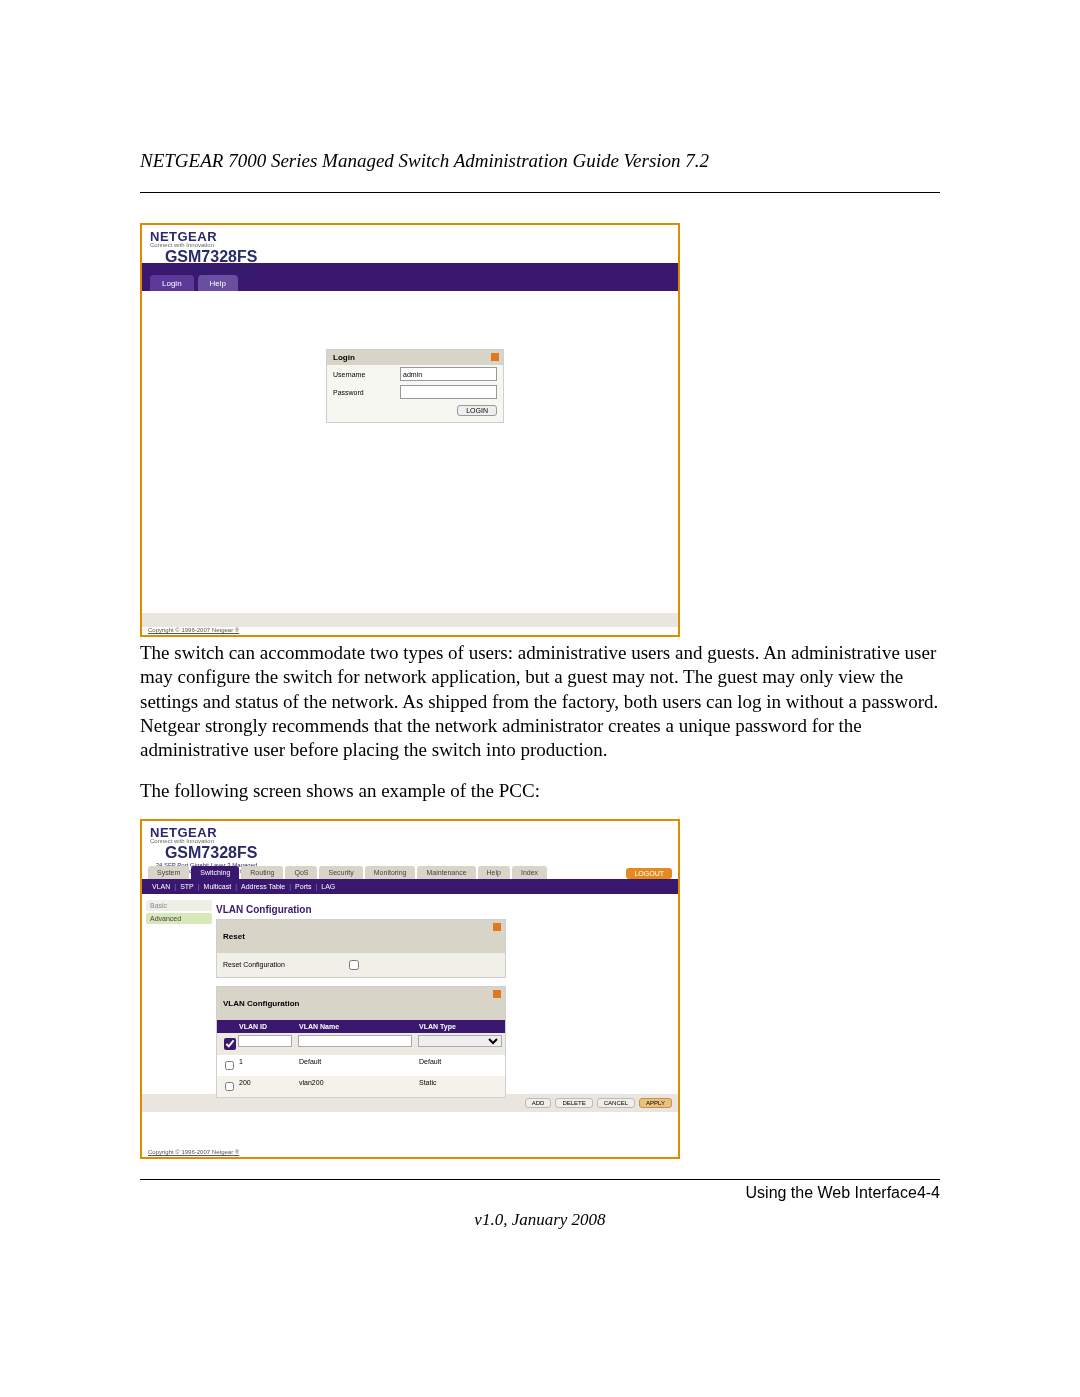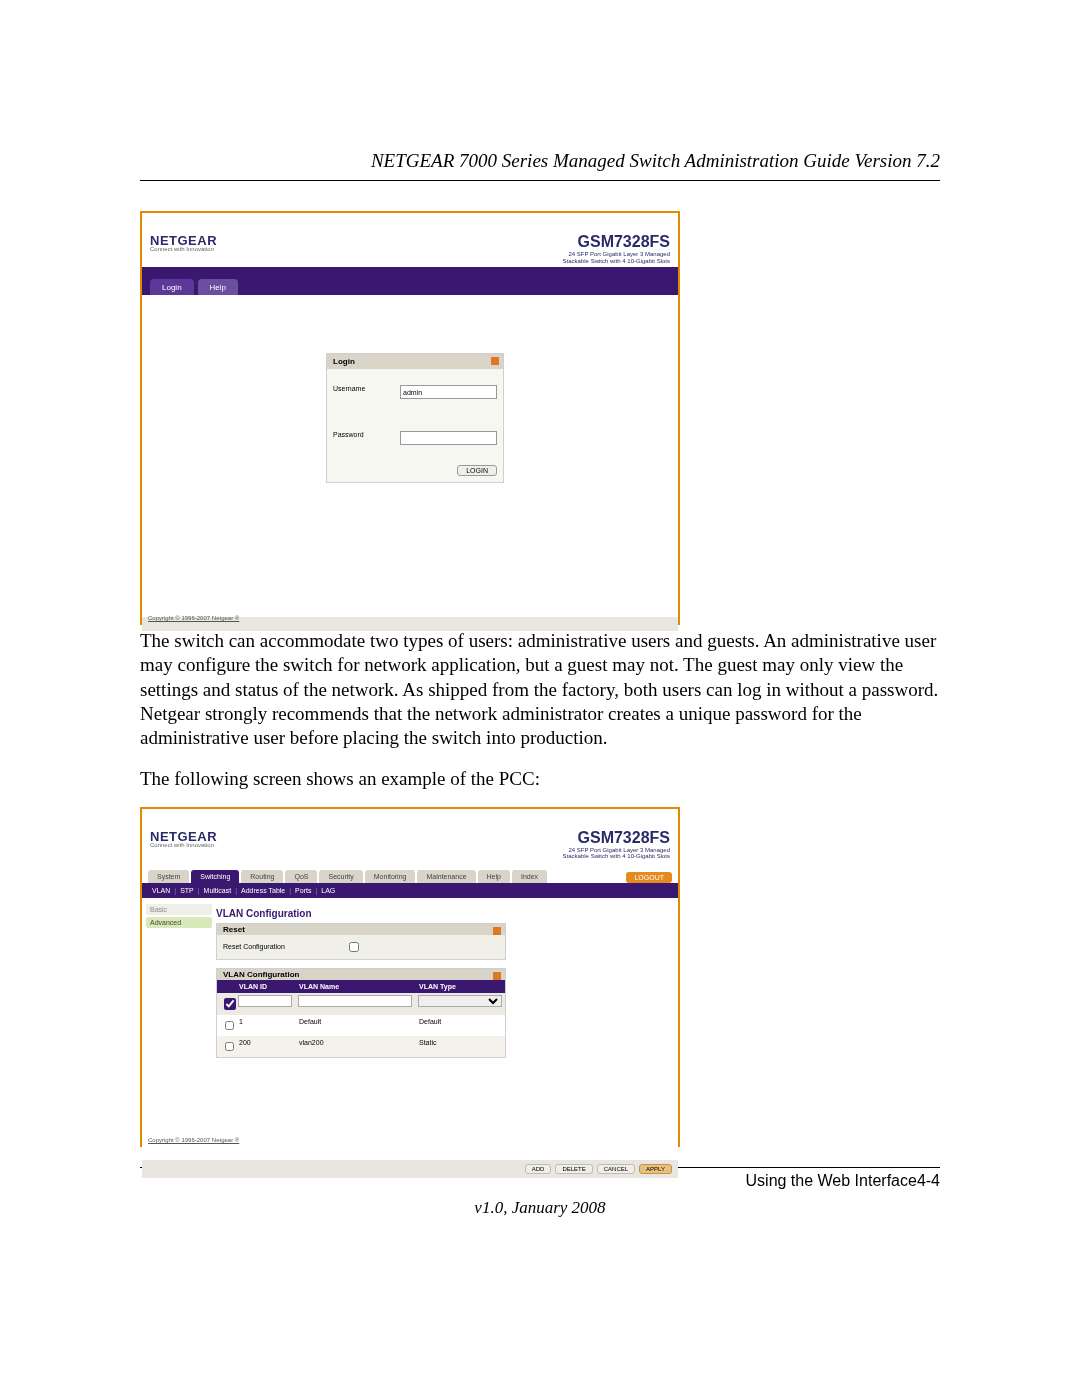--- a/index.html
+++ b/index.html
@@ -12,22 +12,22 @@
   .page {
     width: 1080px;
     height: 1397px;
     position: relative;
     box-sizing: border-box;
     padding: 150px 140px 80px 140px;
   }
   .header-title {
     font-style: italic;
     font-size: 19px;
-    text-align: right;
-    margin-bottom: 8px;
+    text-align: left;
+    margin-bottom: 20px;
   }
   .hr {
     border: none;
     border-top: 1.5px solid #000;
     margin: 0 0 30px 0;
   }
   .screenshot {
     border: 2px solid #e08a00;
     width: 540px;
     background: #fff;
@@ -35,22 +35,23 @@
     font-family: Arial, Helvetica, sans-serif;
     font-size: 8px;
     color: #000;
   }
   
   .sc1 { height: 414px; position: relative; }
   .ng-top {
     display: flex;
     justify-content: space-between;
     align-items: flex-start;
-    padding: 20px 8px 0 8px;
+    padding: 4px 8px 0 8px;
     height: 34px;
+    flex-direction: column;
   }
   .ng-logo { color: #2a2a6a; font-weight: bold; font-size: 13px; letter-spacing: 0.5px; }
   .ng-tagline { color: #666; font-size: 6px; margin-top: -2px; }
   .ng-model-box { text-align: right; }
   .ng-model { color: #2a2a6a; font-weight: bold; font-size: 16px; }
   .ng-model-desc { color: #2a2a6a; font-size: 6px; line-height: 1.1; }
   .ng-tabbar {
     background: #3a1870;
     height: 28px;
     display: flex;
@@ -87,22 +88,22 @@
   }
   .login-head::after {
     content: "";
     position: absolute;
     right: 4px; top: 3px;
     width: 8px; height: 8px;
     background: #e07820;
   }
   .login-row {
     display: flex;
-    align-items: flex-start;
-    padding: 16px 6px;
+    align-items: center;
+    padding: 2px 6px;
     gap: 20px;
   }
   .login-row label { width: 48px; font-size: 7px; }
   .login-row input {
     flex: 1;
     height: 12px;
     border: 1px solid #999;
     font-size: 7px;
     padding: 0 2px;
   }
@@ -144,21 +145,21 @@
     background: #3a1870;
     color: #fff;
     font-size: 7px;
     padding: 4px 10px;
     display: flex;
     gap: 4px;
   }
   .ng-subnav span.sep { color: #8a70c0; }
   .ng-content {
     display: flex;
-    height: 262px;
+    height: 200px;
     background: #fff;
     justify-content: center;
   }
   .ng-side {
     width: 66px;
     padding: 6px 4px;
   }
   .side-item {
     background: #d8e8b8;
     color: #444;
@@ -174,21 +175,21 @@
   }
   .panel-title { color: #3a1870; font-weight: bold; font-size: 10px; margin: 4px 0; }
   .panel-box {
     border: 1px solid #cfcfcf;
     margin-bottom: 8px;
   }
   .panel-box-head {
     background: #d8d4c8;
     font-size: 8px;
     font-weight: bold;
-    padding: 1px 6px;
+    padding: 12px 6px;
     position: relative;
   }
   .panel-box-head::after {
     content: "";
     position: absolute; right: 4px; top: 3px;
     width: 8px; height: 8px; background: #e07820;
   }
   .panel-box-body {
     background: #f0efe8;
     font-size: 7px;

